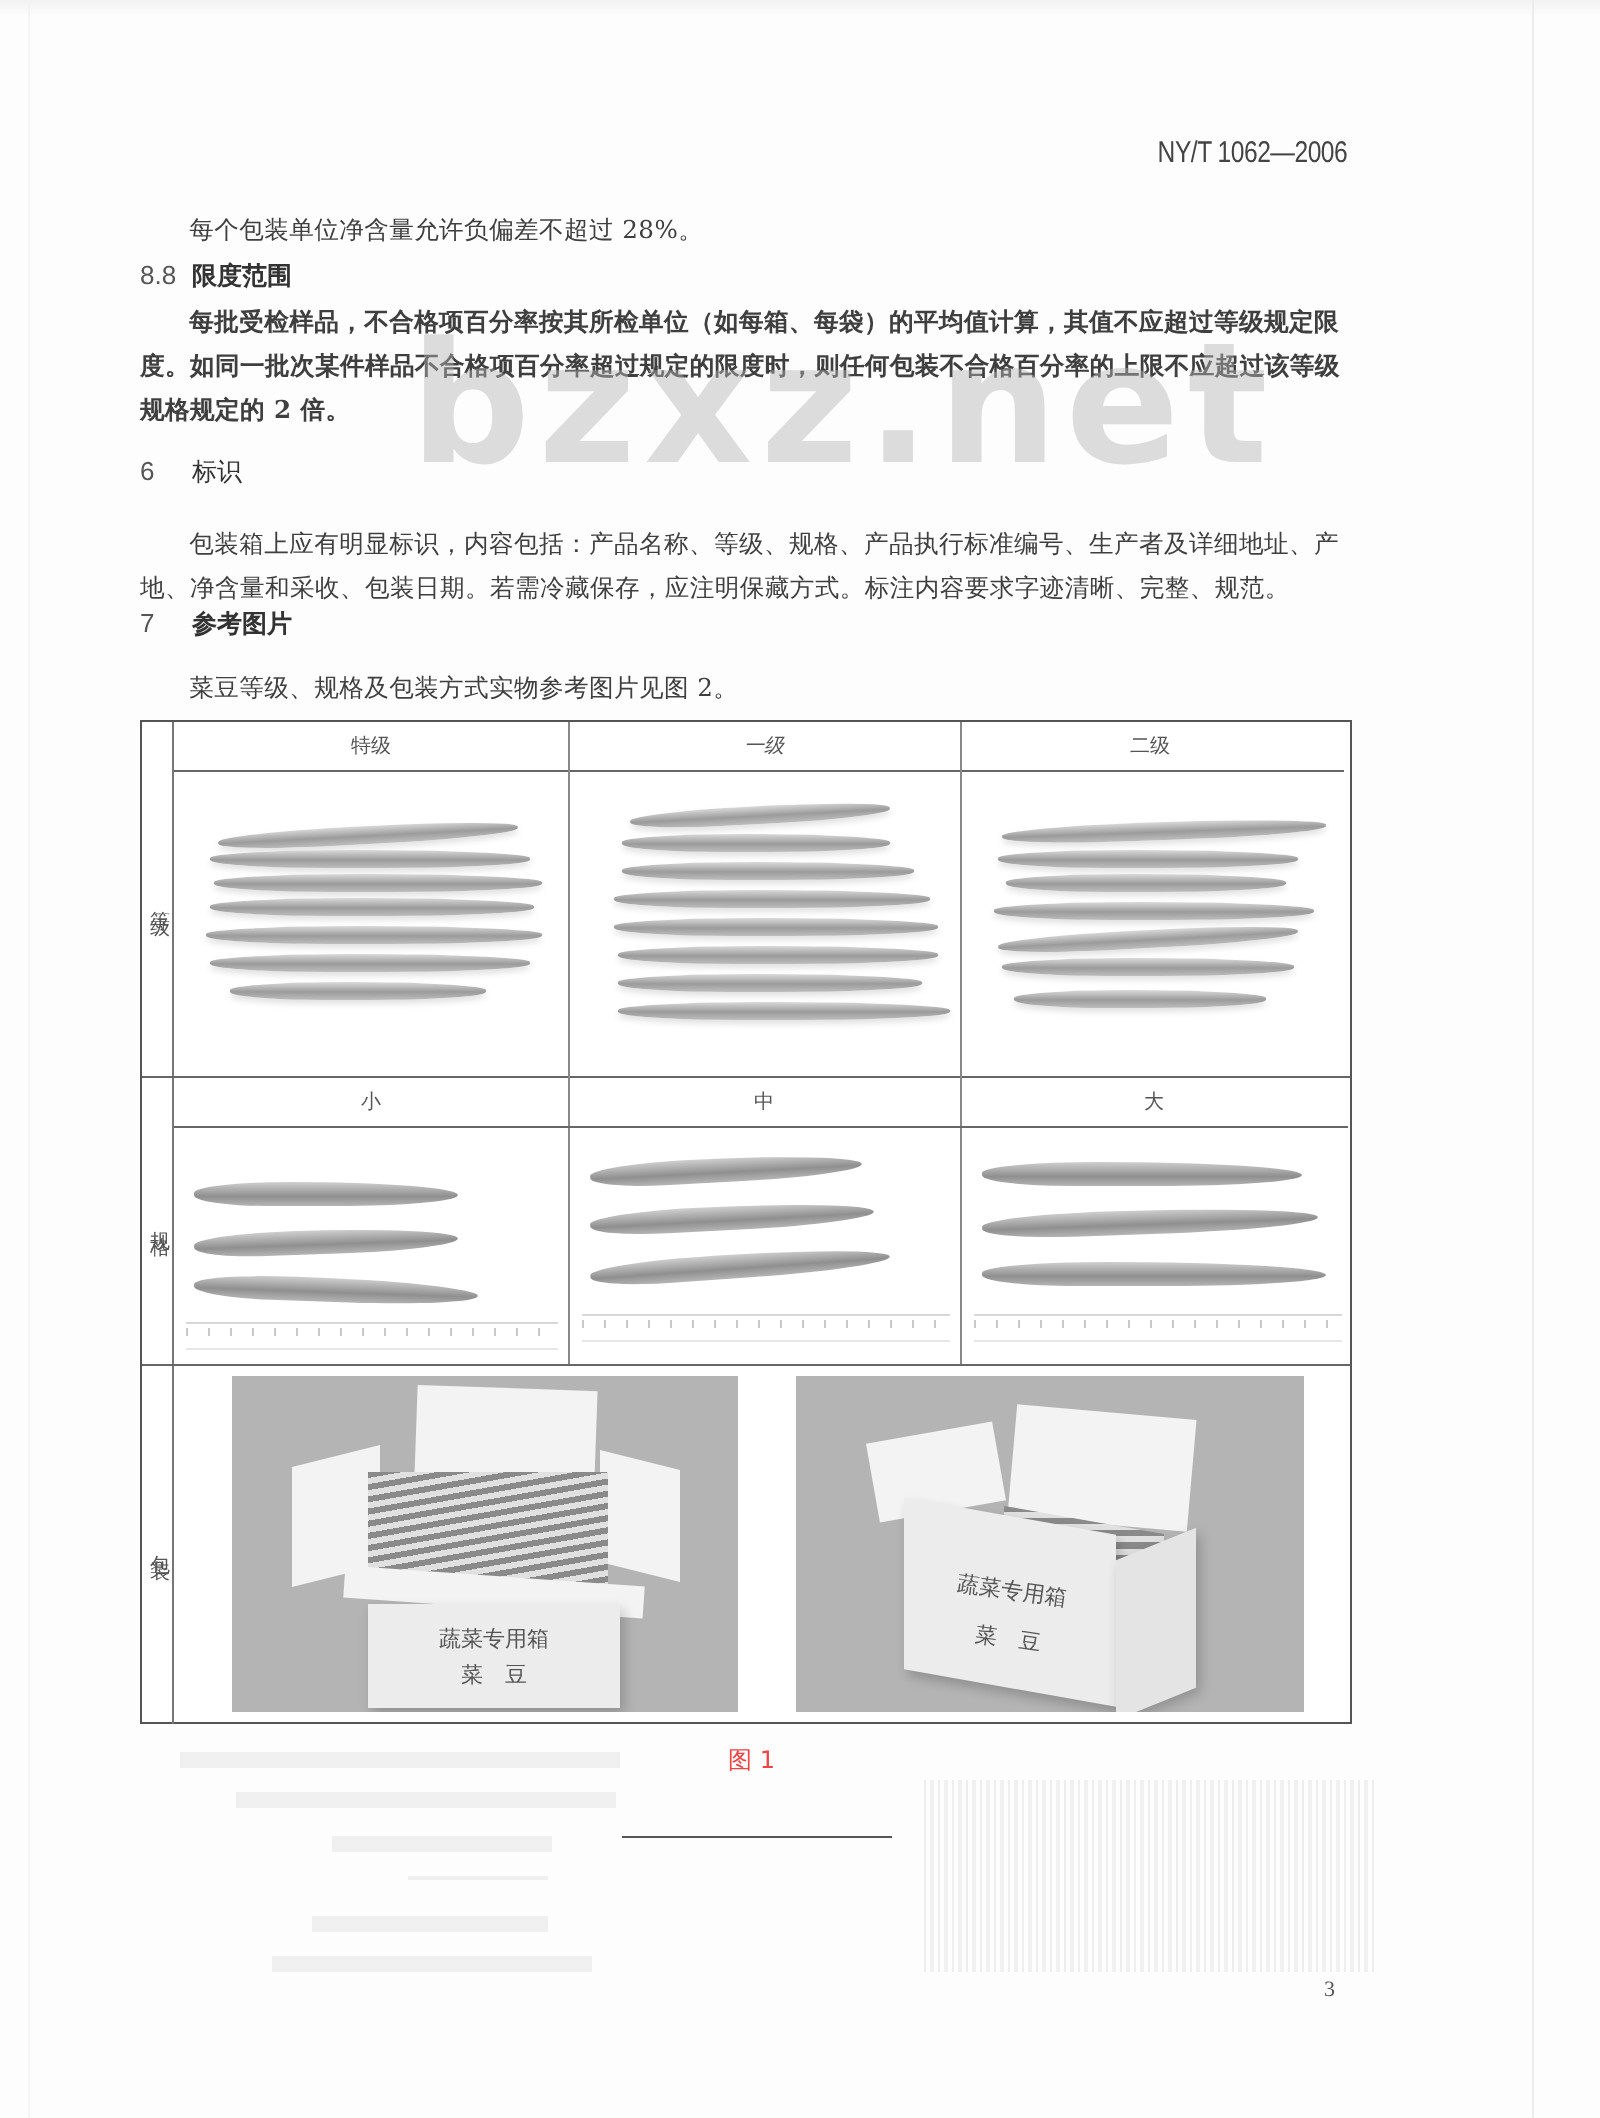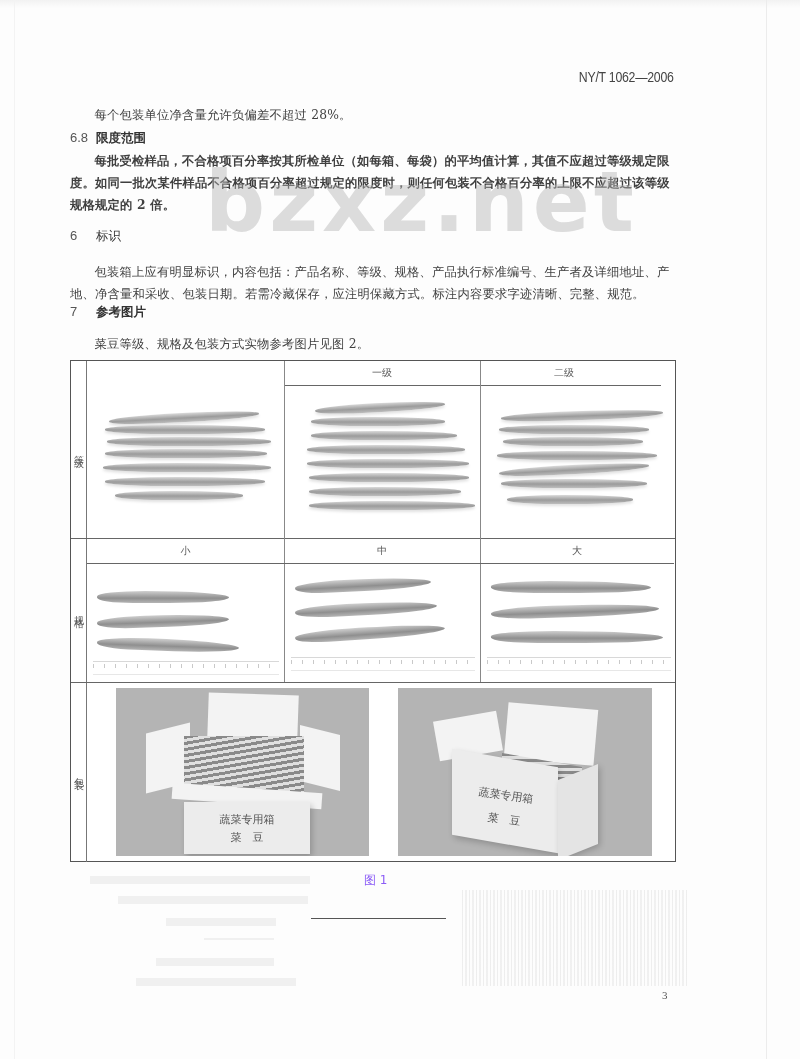--- a/index.html
+++ b/index.html
@@ -67,21 +67,21 @@
     background: repeating-linear-gradient(90deg, #bcbcbc 0 1px, transparent 1px 11px);
     background-size: 11px 4px; background-repeat: repeat-x; background-position: 0 2px;
     opacity: 0.8;
   }
   .pkg-photo { position: absolute; background: #b4b4b4; overflow: hidden; }
   .box-body { position: absolute; background: #ececec; box-shadow: 2px 3px 6px rgba(0,0,0,0.2); }
   .box-flap { position: absolute; background: #f3f3f3; }
   .box-fill { position: absolute; background: repeating-linear-gradient(170deg, #8a8a8a 0 3px, #e0e0e0 3px 6px); }
   .box-label { position: absolute; font-size: 11px; color: #555; white-space: nowrap; text-align: center; }
 
-  .fig-caption { position: absolute; left: 364px; top: 872px; font-size: 12px; color: #8b5cf6; font-family: "DejaVu Sans", sans-serif; }
+  .fig-caption { position: absolute; left: 364px; top: 872px; font-size: 12px; color: #ef4444; font-family: "DejaVu Sans", sans-serif; }
   .end-rule { position: absolute; left: 311px; top: 918px; width: 135px; height: 1px; background: #555; }
 
   .bleed { position: absolute; background: #ececec; height: 8px; opacity: 0.8; }
   .barcode {
     position: absolute; left: 462px; top: 890px; width: 226px; height: 96px;
     background: repeating-linear-gradient(90deg, #ececec 0 1px, transparent 1px 3px, #efefef 3px 5px, transparent 5px 7px);
     opacity: 0.9;
   }
   .page-num { position: absolute; left: 662px; top: 989px; font-size: 11px; color: #555; font-family: "Liberation Serif", serif; }
 </style>
@@ -90,21 +90,21 @@
 
 <div class="page-edge-top"></div>
 <div class="page-edge-left"></div>
 <div class="page-edge-right"></div>
 
 <div class="std-code">NY/T 1062—2006</div>
 
 <div class="para indent" style="left:70px; top:104px; width:606px;">每个包装单位净含量允许负偏差不超过 28%。</div>
 
 <div class="heading" style="left:70px; top:130px;">
-  <span class="num">6.8</span><span class="title">限度范围</span>
+  <span class="num">8.8</span><span class="title">限度范围</span>
 </div>
 <div class="para indent" style="left:70px; top:150px; width:608px;font-weight:bold;">每批受检样品，不合格项百分率按其所检单位（如每箱、每袋）的平均值计算，其值不应超过等级规定限度。如同一批次某件样品不合格项百分率超过规定的限度时，则任何包装不合格百分率的上限不应超过该等级规格规定的 2 倍。</div>
 
 <div class="heading" style="left:70px; top:228px;">
   <span class="num">6</span><span class="title" style="font-weight:normal">标识</span>
 </div>
 <div class="para indent" style="left:70px; top:261px; width:610px;">包装箱上应有明显标识，内容包括：产品名称、等级、规格、产品执行标准编号、生产者及详细地址、产地、净含量和采收、包装日期。若需冷藏保存，应注明保藏方式。标注内容要求字迹清晰、完整、规范。</div>
 
 <div class="heading" style="left:70px; top:304px;">
   <span class="num">7</span><span class="title">参考图片</span>
@@ -115,22 +115,23 @@
 
 <div class="fig-table">
 
   <div class="row-label" style="top:0; height:177px;">等级</div>
   <div class="row-label" style="top:177px; height:144px;">规格</div>
   <div class="row-label" style="top:321px; height:180px;">包装</div>
 
   <div class="row-sep" style="top:177px;"></div>
   <div class="row-sep" style="top:321px;"></div>
 
-  <div class="col-head" style="left:213px; top:0; width:196px;">一级</div>
-  <div class="col-head" style="left:396px; top:0; width:194px;">二级</div>
+  <div class="col-head" style="left:16px; top:0; width:197px;">特级</div>
+  <div class="col-head" style="left:213px; top:0; width:196px;font-style:italic;">一级</div>
+  <div class="col-head" style="left:407px; top:0; width:194px;">二级</div>
   <div class="col-sep" style="left:213px; top:0; height:321px;"></div>
   <div class="col-sep" style="left:409px; top:0; height:321px;"></div>
 
   <div class="photo" style="left:20px; top:30px; width:188px; height:140px;">
     <div class="bean" style="left:18px; top:22px; width:150px; transform:rotate(-3deg);"></div>
     <div class="bean" style="left:14px; top:34px; width:160px;"></div>
     <div class="bean" style="left:16px; top:46px; width:164px;"></div>
     <div class="bean" style="left:14px; top:58px; width:162px;"></div>
     <div class="bean" style="left:12px; top:72px; width:168px;"></div>
     <div class="bean" style="left:14px; top:86px; width:160px;"></div>

